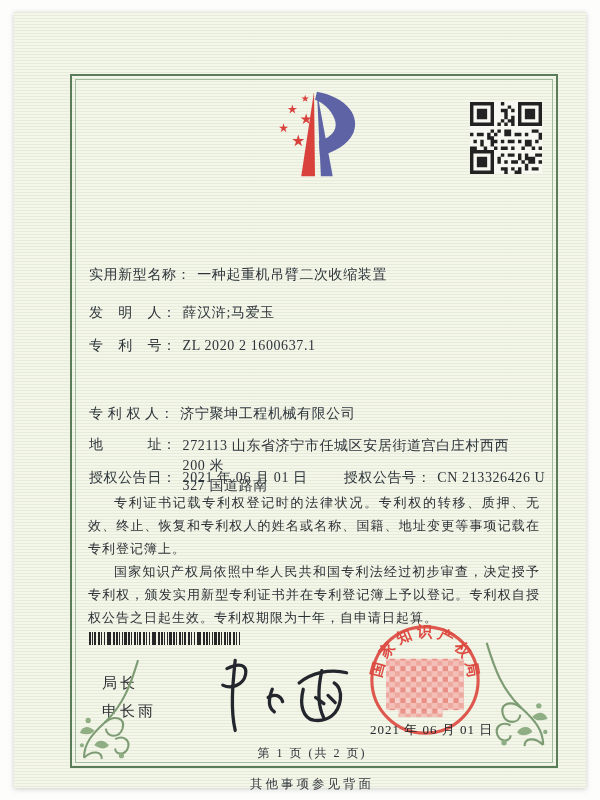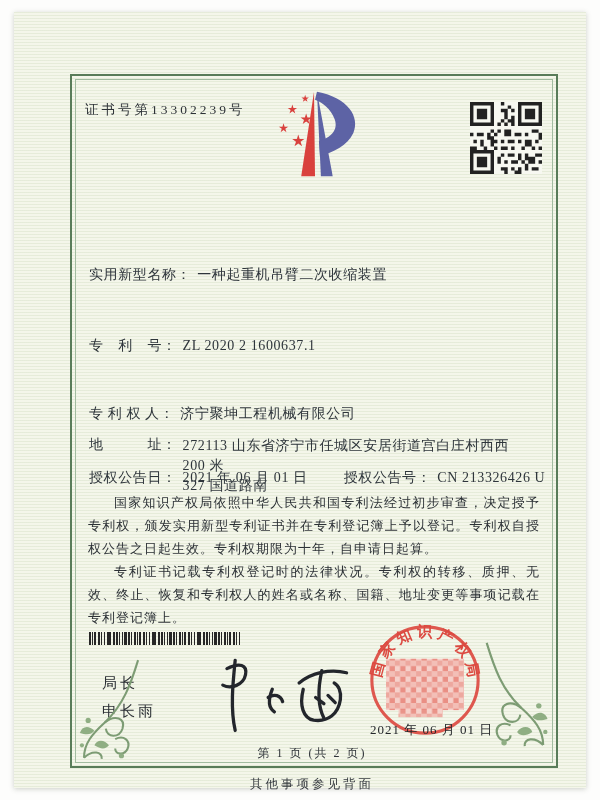--- a/index.html
+++ b/index.html
@@ -48,21 +48,20 @@
 </style>
 </head>
 <body>
 
 <div class="paper">
 
   <div class="frame-outer">
     <div class="frame-inner"></div>
   </div>
 
-  <div class="cert-no">证书号第13302239号</div>
 
   <svg class="qr" viewBox="0 0 21 21">
     <rect x="0" y="0" width="21" height="21" fill="#f7f8f1"></rect>
     <g fill="#222">
       <path fill-rule="evenodd" d="M0,0h7v7h-7z M1,1v5h5v-5z M2,2h3v3h-3z"></path>
       <path fill-rule="evenodd" transform="translate(14,0)" d="M0,0h7v7h-7z M1,1v5h5v-5z M2,2h3v3h-3z"></path>
       <path fill-rule="evenodd" transform="translate(0,14)" d="M0,0h7v7h-7z M1,1v5h5v-5z M2,2h3v3h-3z"></path>
       <path d="M9,0h1v1h-1z M11,1h1v1h-1z M9,2h2v1h-2z M12,2h1v1h-1z M10,3h1v2h-1z M12,4h1v1h-1z M9,5h1v1h-1z M11,5h2v1h-2z
         M8,6h1v1h-1z M10,6h1v1h-1z M12,6h1v1h-1z M6,8h1v1h-1z M6,10h1v1h-1z M6,12h1v1h-1z
         M0,9h1v1h-1z M2,9h2v1h-2z M5,9h1v2h-1z M7,9h1v1h-1z M8,8h1v1h-1z M10,8h2v2h-2z M13,9h2v1h-2z M16,9h1v1h-1z M18,8h2v1h-2z M20,9h1v2h-1z
@@ -97,36 +96,39 @@
     <g fill="#5d63a5">
       <path d="M62,2 L66,88 L78,88 Z"></path>
       <path d="M62,2 C94,8 106,28 99,44 C93,57 78,64 65,67 L64,52 C76,49 84,41 80,30 C76,19 68,13 60,10 Z"></path>
     </g>
   </svg>
 
 
   <div class="row" style="top:254px">
     <span class="lab">实用新型名称：</span><span class="val">一种起重机吊臂二次收缩装置</span>
   </div>
+  <div class="row" style="top:292px">
+    <span class="lab">发　明　人：</span><span class="val">薛汉浒;马爱玉</span>
+  </div>
   <div class="row" style="top:325px">
     <span class="lab">专　利　号：</span><span class="val">ZL 2020 2 1600637.1</span>
   </div>
   <div class="row" style="top:393px">
     <span class="lab">专 利 权 人：</span><span class="val">济宁聚坤工程机械有限公司</span>
   </div>
   <div class="row" style="top:424px">
     <span class="lab">地　　　址：</span><span class="addr-val"><span>272113 山东省济宁市任城区安居街道宫白庄村西西 200 米</span><br><span>327 国道路南</span></span>
   </div>
   <div class="row" style="top:457px">
     <span class="lab">授权公告日：</span><span class="val">2021 年 06 月 01 日</span><span class="lab pair2">授权公告号：</span><span class="val">CN 213326426 U</span>
   </div>
 
   <div class="paras">
+    <p>专利证书记载专利权登记时的法律状况。专利权的转移、质押、无效、终止、恢复和专利权人的姓名或名称、国籍、地址变更等事项记载在专利登记簿上。</p>
     <p>国家知识产权局依照中华人民共和国专利法经过初步审查，决定授予专利权，颁发实用新型专利证书并在专利登记簿上予以登记。专利权自授权公告之日起生效。专利权期限为十年，自申请日起算。</p>
-    <p>专利证书记载专利权登记时的法律状况。专利权的转移、质押、无效、终止、恢复和专利权人的姓名或名称、国籍、地址变更等事项记载在专利登记簿上。</p>
   </div>
 
   <div class="barcode"></div>
 
   <div class="signer">
     <div>局长</div>
     <div>申长雨</div>
   </div>
 
   <svg class="signature" viewBox="0 0 160 85">

